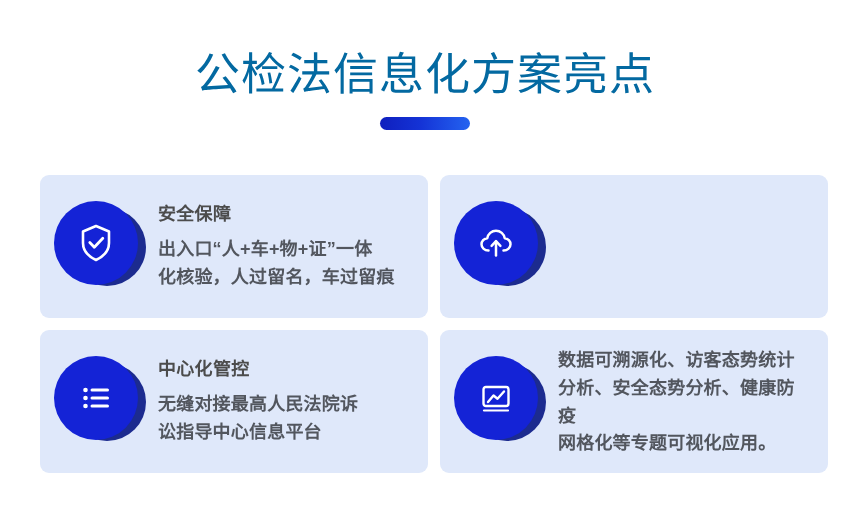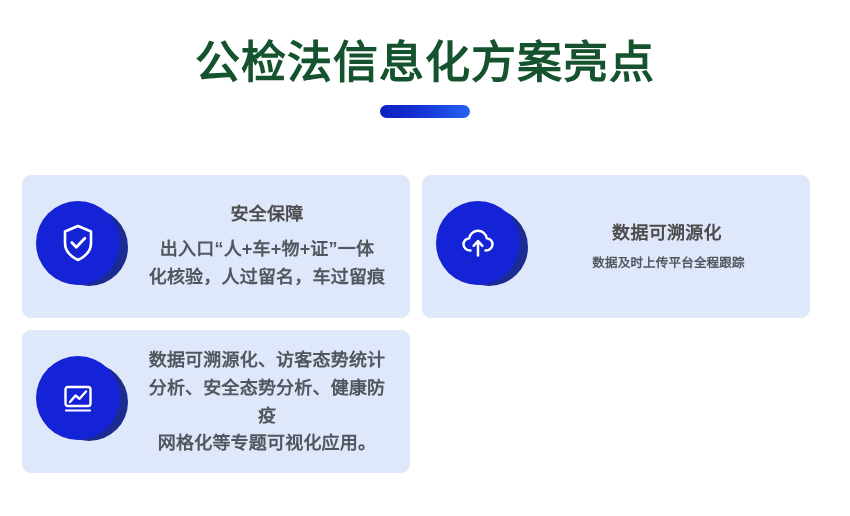--- a/index.html
+++ b/index.html
@@ -25,46 +25,45 @@
 
   
   .header {
     width: 100%;
     padding-top: 34px;
     text-align: center;
   }
   .page-title {
     font-size: 45px;
     line-height: 1.1;
-    font-weight: 700;
-    color: #14532d;
+    font-weight: 400;
+    color: #0369a1;
     letter-spacing: 1px;
-    margin: 4px;
+    margin: 16px;
     font-family: "Liberation Sans", "DejaVu Sans", sans-serif;
   }
   .title-underline {
     width: 90px;
     height: 13px;
     border-radius: 7px;
     margin: 17px auto 0 auto;
     background: linear-gradient(90deg, #0f1fbe 0%, #1433d6 45%, #2463f0 100%);
   }
 
   
   .card-grid {
     position: absolute;
-    left: 22px;
+    left: 40px;
     top: 175px;
     width: 788px;
     display: grid;
     grid-template-columns: 388px 388px;
     grid-template-rows: 143px 143px;
     column-gap: 12px;
     row-gap: 12px;
-    text-align: center;
   }
 
   .card {
     background: #dfe8fa;
     border-radius: 9px;
     display: flex;
     align-items: center;
     padding: 0 16px 0 14px;
     box-sizing: border-box;
     overflow: hidden;
@@ -164,26 +163,42 @@
       <div class="icon-badge">
         <div class="icon-shadow"></div>
         <div class="icon-circle">
           <svg width="48" height="48" viewBox="0 0 48 48">
             <path d="M16.5 31.5 C12.3 31.5 9.5 28.6 9.5 25.3 C9.5 22.2 12 19.4 15.3 19.2 C15.9 14.9 19.6 11.7 24 11.7 C28.4 11.7 32.1 14.9 32.7 19.2 C36 19.4 38.5 22.2 38.5 25.3 C38.5 28.6 35.7 31.5 31.5 31.5" fill="none" stroke="#ffffff" stroke-width="2.5" stroke-linecap="round" stroke-linejoin="round"></path>
             <line x1="24" y1="36.5" x2="24" y2="22.5" stroke="#ffffff" stroke-width="2.5" stroke-linecap="round"></line>
             <path d="M19.6 26.8 L24 22.2 L28.4 26.8" fill="none" stroke="#ffffff" stroke-width="2.5" stroke-linecap="round" stroke-linejoin="round"></path>
           </svg>
         </div>
       </div>
+    </div>
+
+    <div class="card">
+      <div class="icon-badge">
+        <div class="icon-shadow"></div>
+        <div class="icon-circle">
+          <svg width="46" height="46" viewBox="0 0 46 46">
+            <circle cx="12.5" cy="15" r="2.3" fill="#ffffff"></circle>
+            <circle cx="12.5" cy="23" r="2.3" fill="#ffffff"></circle>
+            <circle cx="12.5" cy="31" r="2.3" fill="#ffffff"></circle>
+            <line x1="19" y1="15" x2="34.5" y2="15" stroke="#ffffff" stroke-width="3" stroke-linecap="round"></line>
+            <line x1="19" y1="23" x2="34.5" y2="23" stroke="#ffffff" stroke-width="3" stroke-linecap="round"></line>
+            <line x1="19" y1="31" x2="34.5" y2="31" stroke="#ffffff" stroke-width="3" stroke-linecap="round"></line>
+          </svg>
+        </div>
+      </div>
       <div class="card-text">
-        <div class="card-title">数据可溯源化</div>
-        <div class="card-desc single-line">数据及时上传平台全程跟踪</div>
-      </div>
-    </div>
-
+        <div class="card-title">中心化管控</div>
+        <div class="card-desc">无缝对接最高人民法院诉
+讼指导中心信息平台</div>
+      </div>
+    </div>
 
     <div class="card">
       <div class="icon-badge">
         <div class="icon-shadow"></div>
         <div class="icon-circle">
           <svg width="46" height="46" viewBox="0 0 46 46">
             <rect x="10.5" y="12" width="25" height="19" rx="2.4" fill="none" stroke="#ffffff" stroke-width="2.4"></rect>
             <path d="M15 27 L20.5 20.5 L24.5 23.8 L31 16.5" fill="none" stroke="#ffffff" stroke-width="2.4" stroke-linecap="round" stroke-linejoin="round"></path>
             <line x1="11" y1="35.5" x2="35" y2="35.5" stroke="#ffffff" stroke-width="2.2" stroke-linecap="round"></line>
           </svg>

